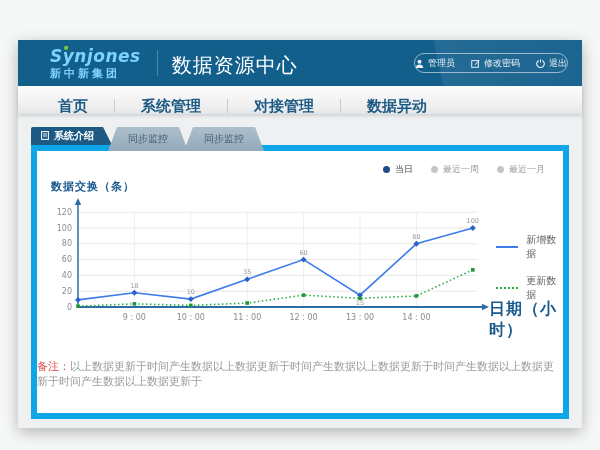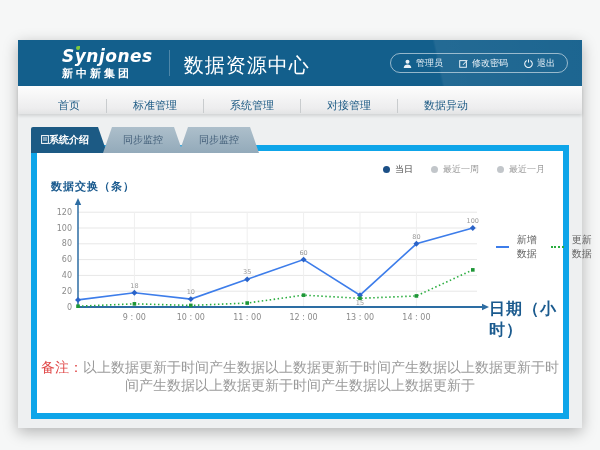--- a/index.html
+++ b/index.html
@@ -8,46 +8,46 @@
 
   .window { position:absolute; top:40px; left:18px; width:564px; height:388px;
             background:#eef0f1; box-shadow:0 4px 14px rgba(0,0,0,0.28); }
 
   
   .header { position:relative; height:46px; background:#135f8c; overflow:hidden;
             display:flex; align-items:center; }
   .header .swoosh { position:absolute; top:-10px; right:0; width:230px; height:70px;
             background:linear-gradient(78deg, rgba(255,255,255,0) 38%, rgba(255,255,255,0.07) 39%, rgba(255,255,255,0.04) 100%);
             pointer-events:none; }
-  .logo { margin-left:44px; color:#ffffff; line-height:1; position:relative; }
+  .logo { margin-left:32px; color:#7dd3fc; line-height:1; position:relative; }
   .logo .l1 { font-size:17px; font-weight:bold; letter-spacing:.5px; font-style:italic; }
   .logo .leaf { position:absolute; top:-2px; left:14px; width:4px; height:4px;
                 border-radius:50% 0 50% 50%; background:#7ec93f; }
   .logo .l2 { font-size:11px; font-weight:bold; letter-spacing:3px; margin-top:3px; }
   .app-title { color:#fff; font-size:20px; margin-left:16px; padding-left:14px;
                border-left:1px solid rgba(255,255,255,0.25); letter-spacing:1px;
                height:26px; line-height:30px; }
   .user-pill { position:absolute; right:14px; top:13px; height:20px; border:1px solid rgba(255,255,255,0.55);
-               border-radius:10px; display:flex; align-items:center; padding:0 12px; gap:16px; }
+               border-radius:10px; display:flex; align-items:center; padding:0 0; gap:16px; }
   .user-item { display:flex; align-items:center; gap:4px; color:#eaf2f8; font-size:9px; cursor:pointer; }
   .user-item svg { display:block; }
 
   
   .nav { height:28px; background:linear-gradient(180deg,#fdfdfd 0%,#ededee 80%,#e3e4e5 100%);
          display:flex; align-items:center; box-shadow:0 2px 3px rgba(0,0,0,0.12); position:relative; z-index:3; }
-  .nav-item { font-size:11px; font-weight:normal; color:#1c5a84; padding:0 26px; height:14px;
+  .nav-item { font-size:15px; font-weight:bold; color:#1c5a84; padding:0 26px; height:14px;
               line-height:14px; border-right:1px solid #c9cccе; border-right:1px solid #c9ccce; cursor:pointer;margin-top:12px; }
   .nav-item:first-child { margin-left:14px; }
   .nav-item:last-child { border-right:none; }
 
   
   .content { position:absolute; top:74px; left:0; right:0; bottom:0; background:#eef0f1; }
 
   .tabs { position:absolute; top:13px; left:13px; height:18px; display:flex; z-index:2; }
-  .tab { height:26px; font-size:10px; display:flex; align-items:center; cursor:pointer;text-align:right; }
+  .tab { height:18px; font-size:10px; display:flex; align-items:center; gap:5px; cursor:pointer;text-align:right; }
   .tab.active { background:#1c5a84; color:#fff; padding:0 18px 0 10px; font-weight:bold;
                 clip-path:polygon(0 0, calc(100% - 9px) 0, 100% 100%, 0 100%); border-radius:2px 0 0 0; }
   .tab.inactive { background:linear-gradient(180deg,#adbfcb,#93aaba); color:#44607a; padding:12px 20px;
                 clip-path:polygon(9px 0, calc(100% - 9px) 0, 100% 100%, 0 100%); margin-left:-4px; }
 
   .panel { position:absolute; left:13px; right:13px; top:31px; bottom:9px;
            background:#fff; border:6px solid #0ea5e9; }
 
   
   .filter-group { position:absolute; top:12px; right:18px; display:flex; gap:18px; align-items:center; }
@@ -55,26 +55,26 @@
   .filter-opt .dot { width:7px; height:7px; border-radius:50%; background:#c2c6ca; }
   .filter-opt.selected { color:#444; }
   .filter-opt.selected .dot { background:#1b4f86; }
 
   .ylabel { position:absolute; left:14px; top:28px; font-size:11px; font-weight:bold; color:#1a5a8e; letter-spacing:1px; }
   .xlabel { position:absolute; left:452px; top:148px; font-size:16px; font-weight:bold; color:#1a5a8e; letter-spacing:1px; }
 
   .chart-wrap { position:absolute; inset:0; }
   .chart-wrap svg { position:absolute; left:0; top:0; }
 
-  .legend { position:absolute; left:459px; top:82px; display:flex; gap:13px; }
+  .legend { position:absolute; left:459px; top:82px; display:flex; flex-direction:column; gap:13px; }
   .legend-item { display:flex; align-items:center; gap:8px; font-size:10px; color:#666; }
   .legend-line { width:24px; height:0; border-top:2px solid #3d7dea; }
   .legend-line.dotted { border-top:2px dotted #2aad3f; }
 
-  .note { position:absolute; left:0; right:0; top:208px; text-align:center; font-size:14px; }
+  .note { position:absolute; left:0; right:0; top:208px; font-size:11px; }
   .note .prefix { color:#e04848; }
   .note .body { color:#9a9a9a; }
 </style>
 </head>
 <body>
 
 <div class="window">
 
   <div class="header">
     <div class="swoosh"></div>
@@ -111,21 +111,20 @@
               <line x1="5" y1="0.4" x2="5" y2="4" stroke="#eaf2f8" stroke-width="1.2"></line>
             </svg>
         </span>
         <span>退出</span>
       </div>
     </div>
   </div>
 
   <div class="nav">
     <div class="nav-item">首页</div>
-    <div class="nav-item">标准管理</div>
     <div class="nav-item">系统管理</div>
     <div class="nav-item">对接管理</div>
     <div class="nav-item">数据异动</div>
   </div>
 
   <div class="content">
 
     <div class="tabs">
       <div class="tab active">
         <span>

